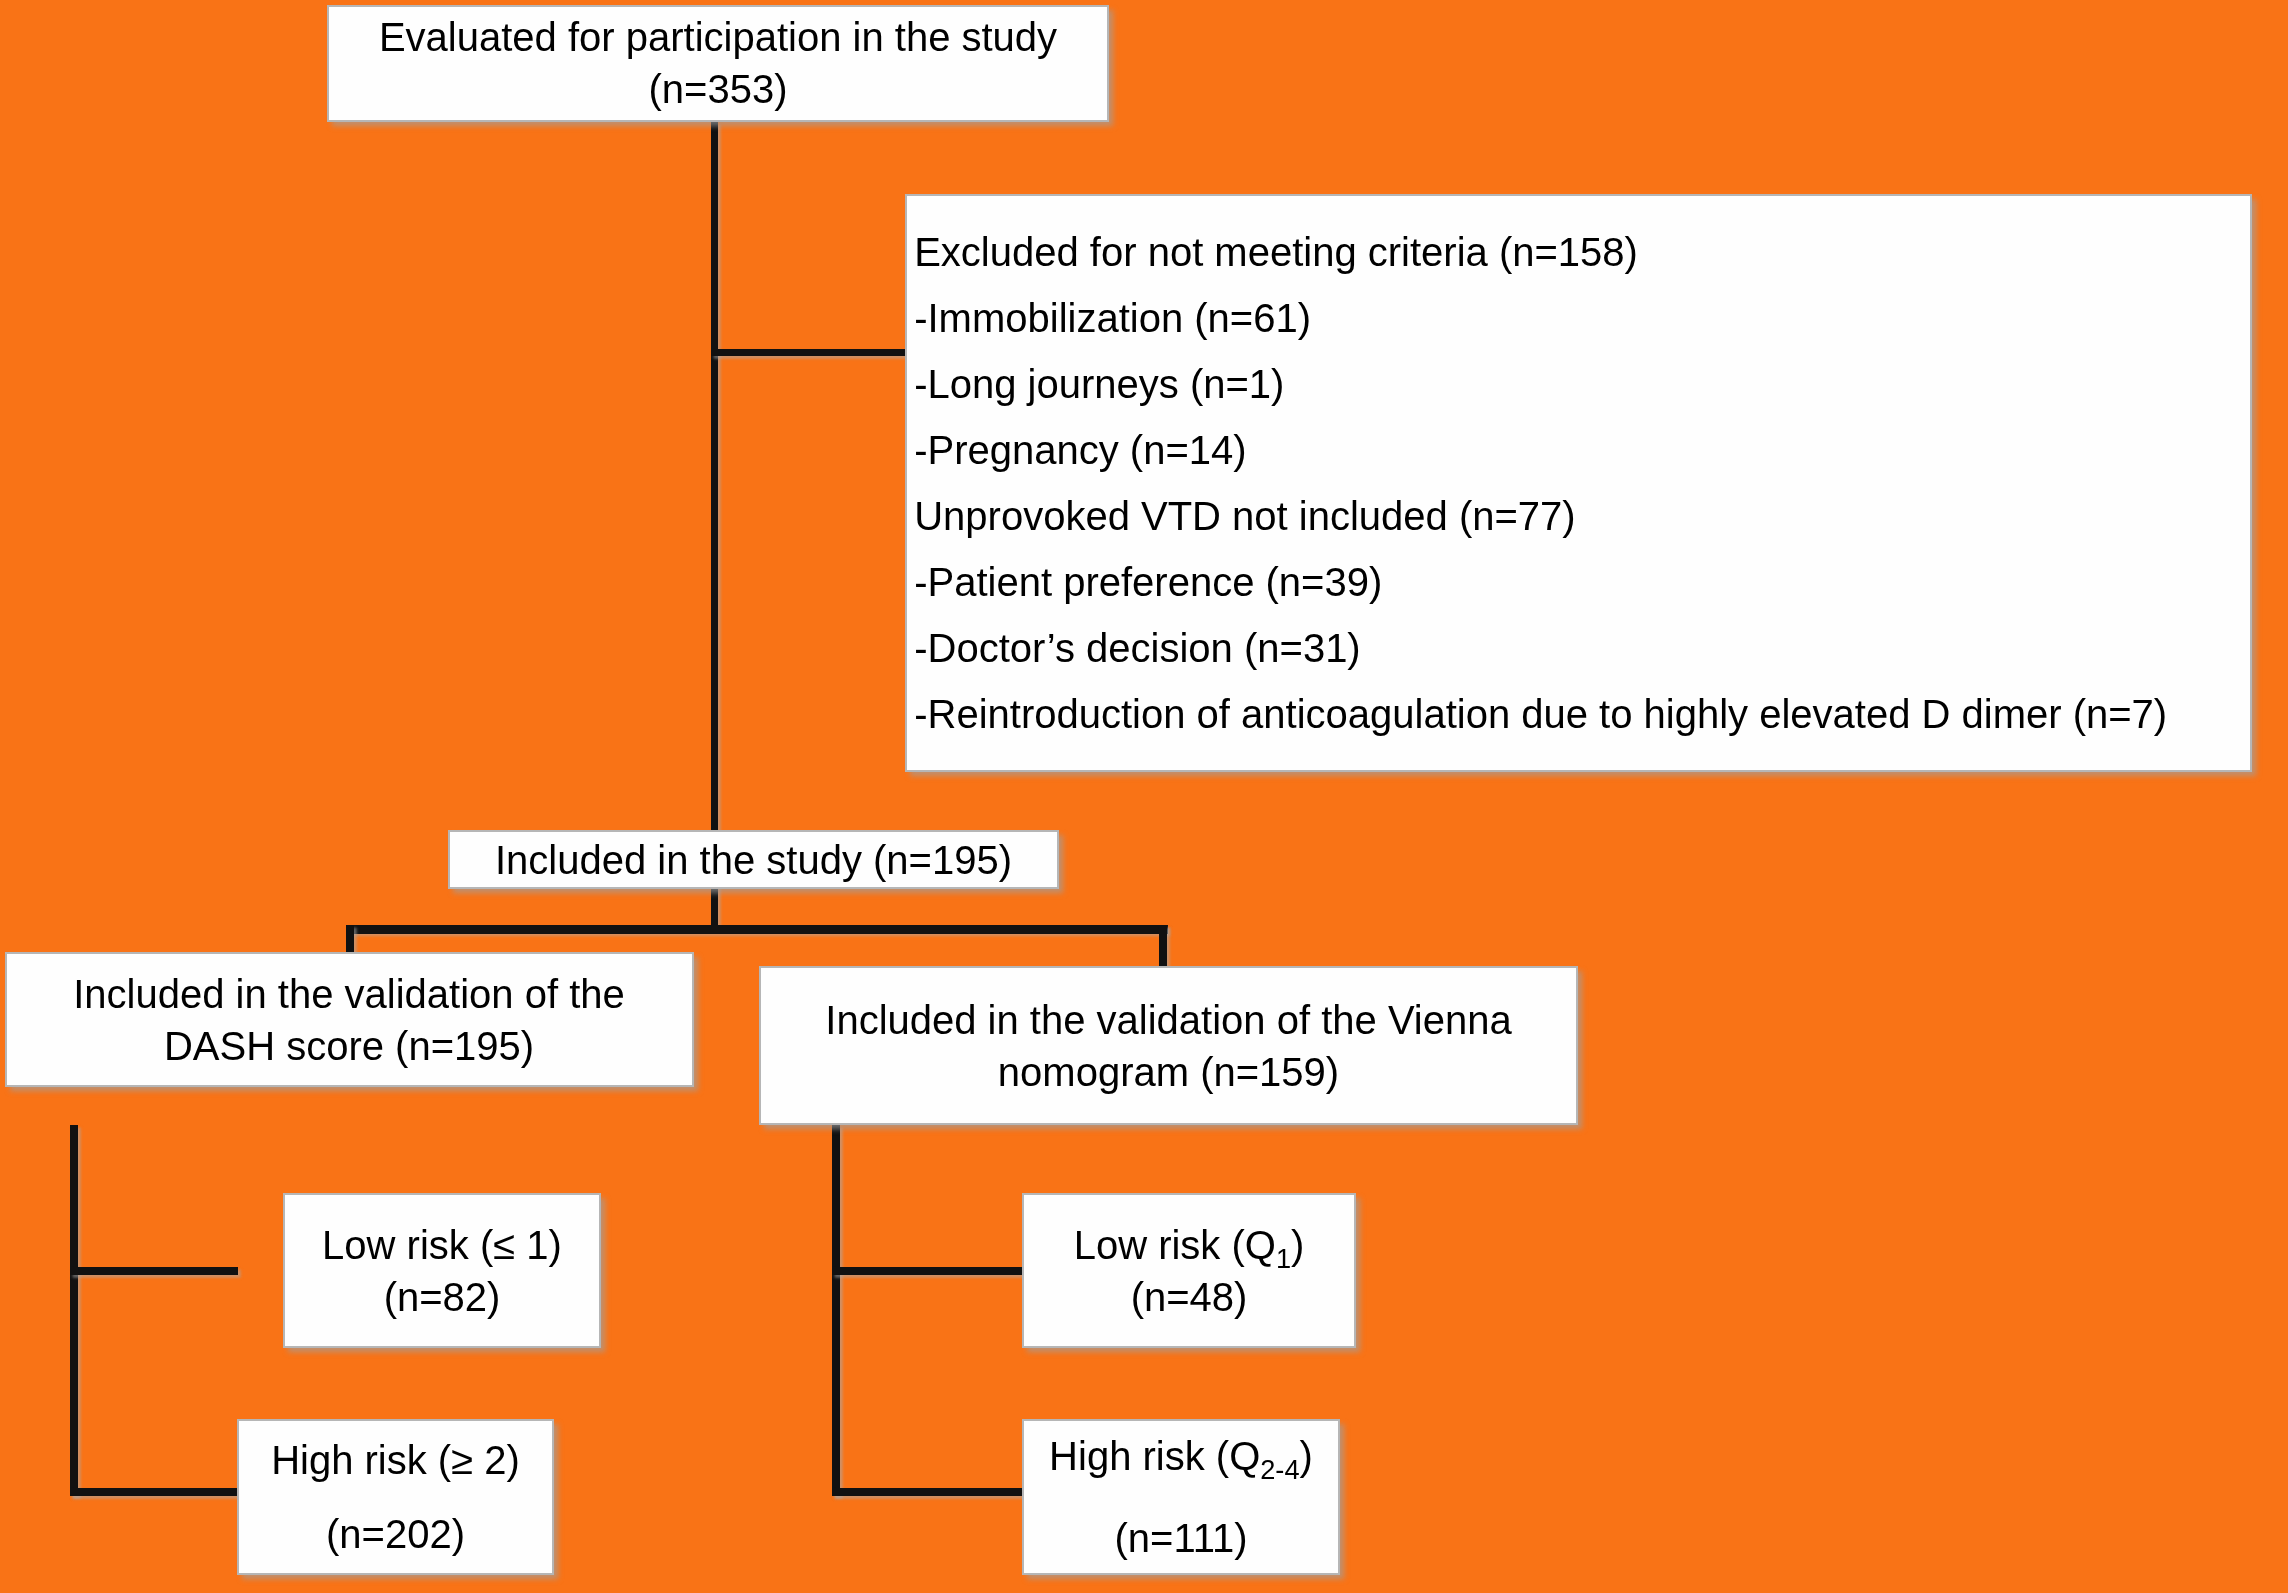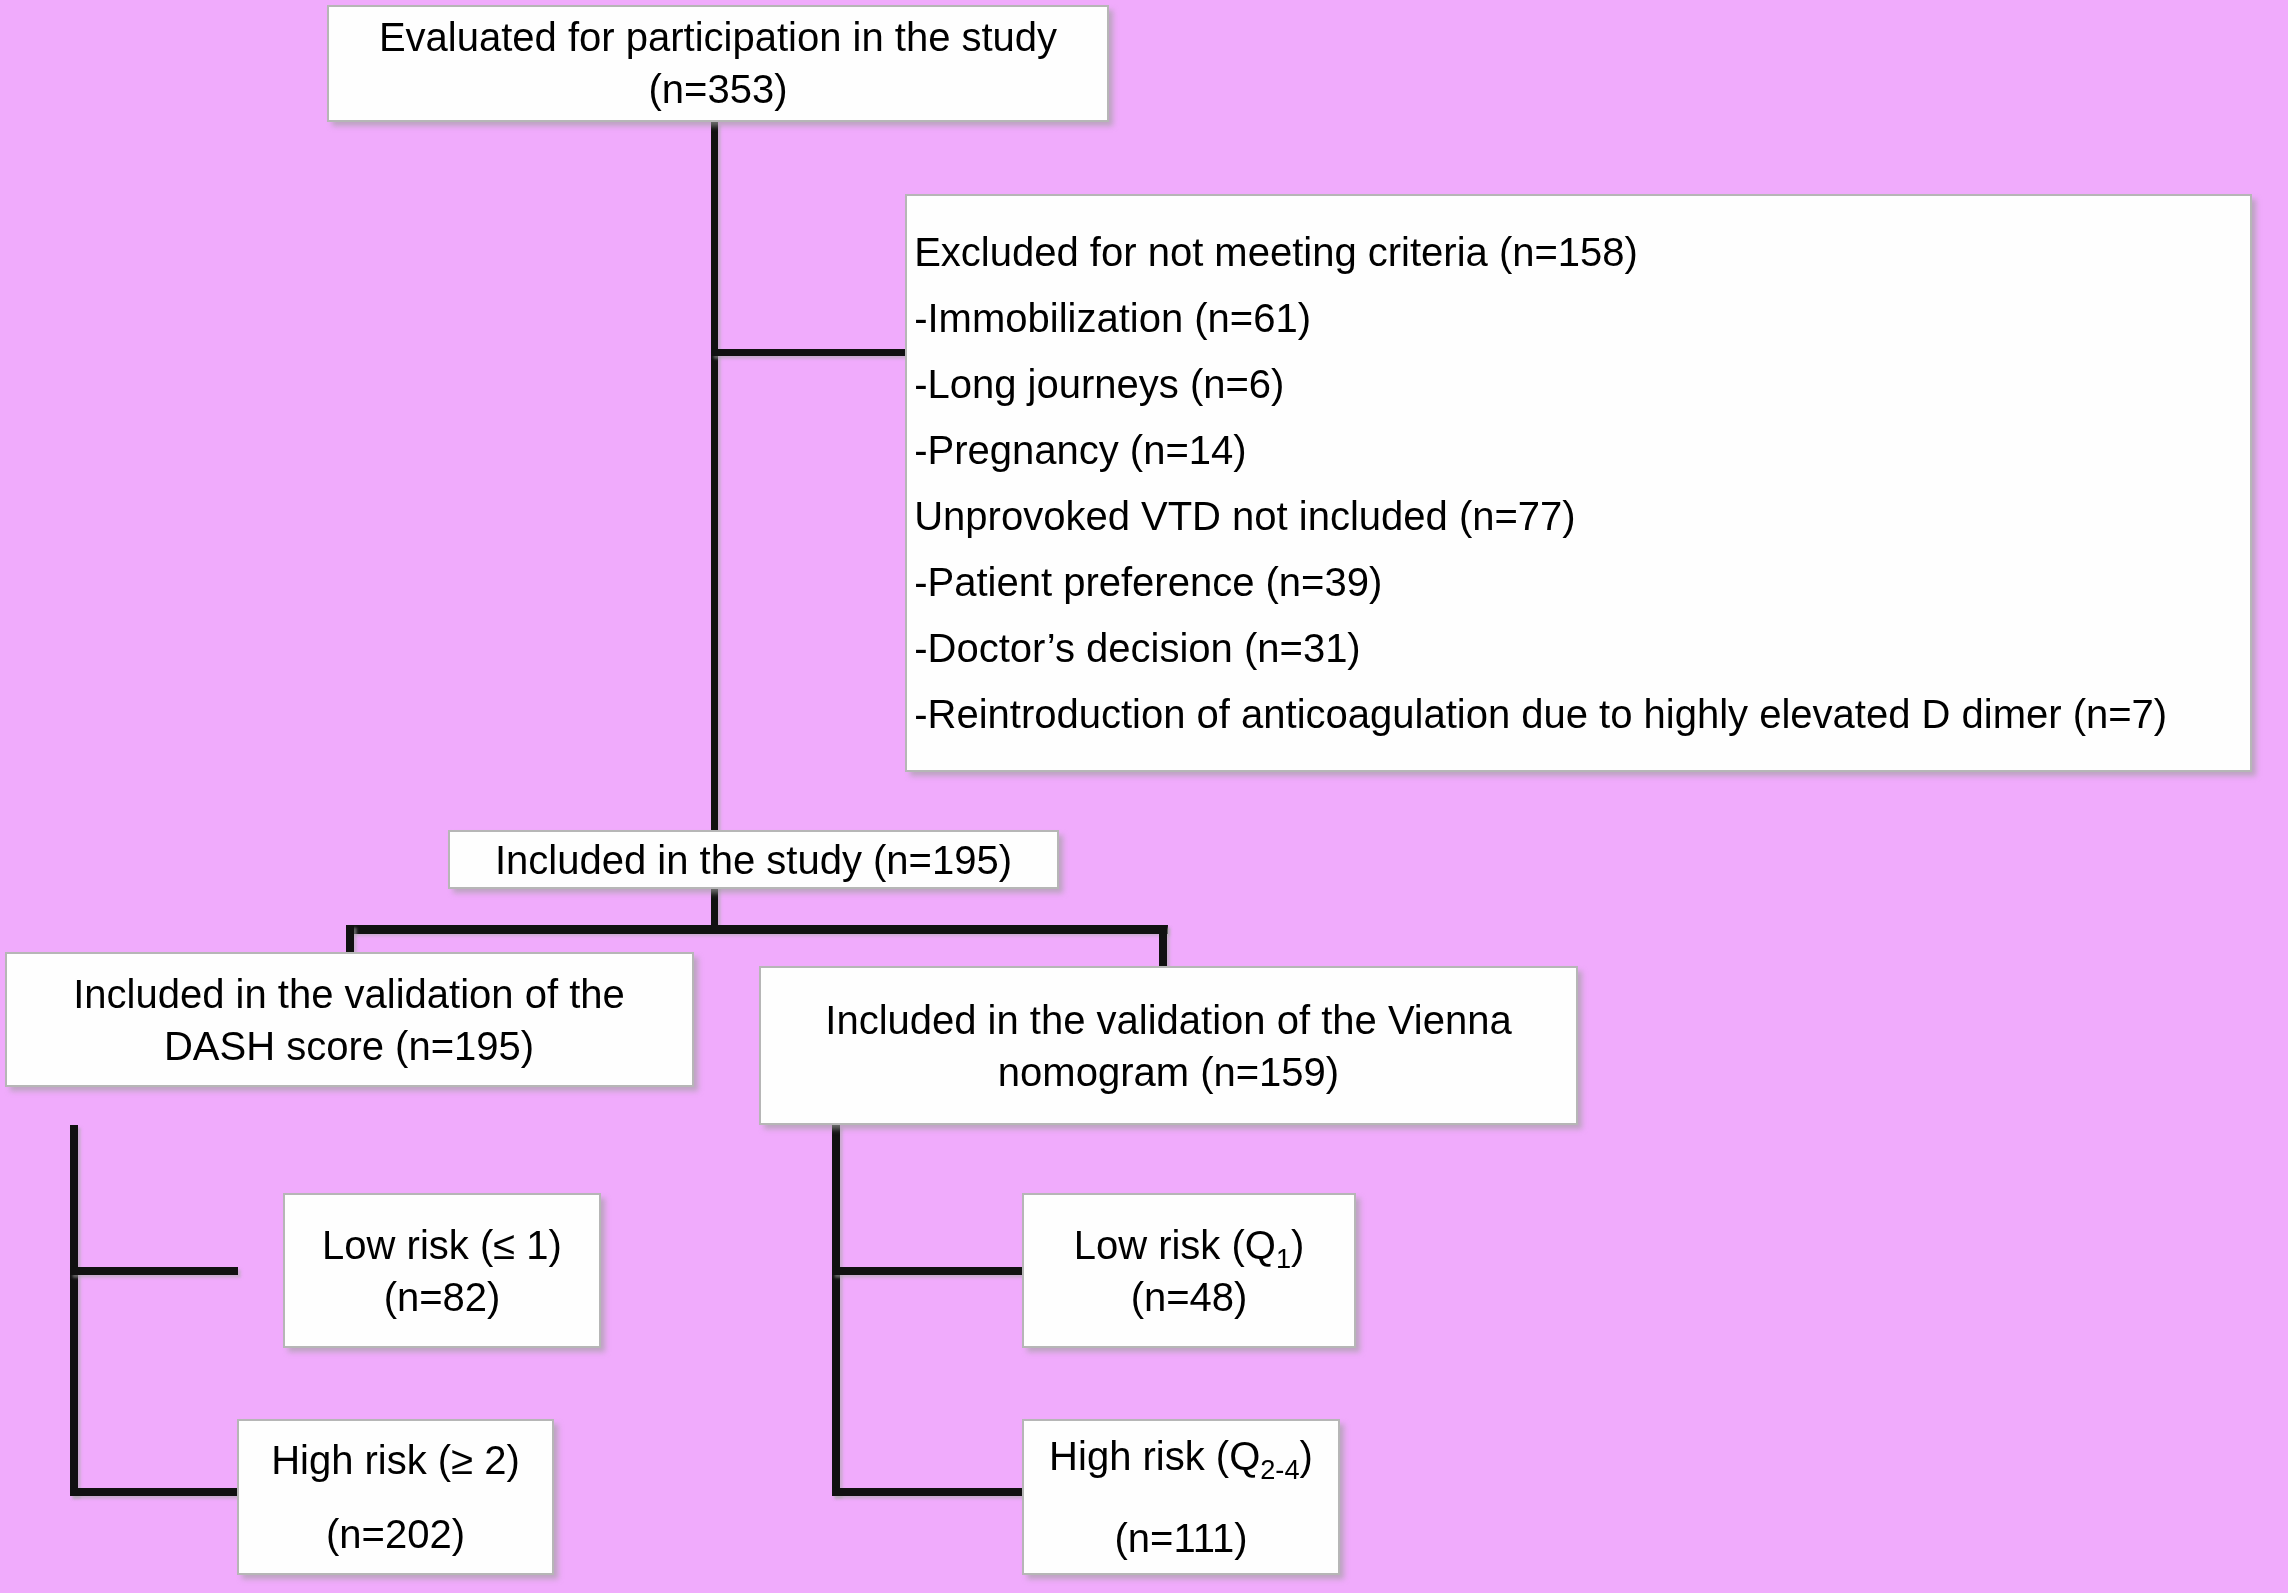--- a/index.html
+++ b/index.html
@@ -1,20 +1,20 @@
 <!DOCTYPE html>
 <html style="font-size:14.4px"><head>
 <meta charset="utf-8">
 <style>
   html, body { margin: 0; padding: 0; background: #ffffff; }
   .stage {
     position: relative;
     width: 2288px;
     height: 1593px;
-    background: #f0abfc;
+    background: #f97316;
     font-family: "Liberation Sans", "DejaVu Sans", sans-serif;
     color: #000000;
     overflow: hidden;
   }
   .box {
     position: absolute;
     box-sizing: border-box;
     background: #fefefe;
     border: 2.7px solid #b6b6b6;
     box-shadow: 4.5px 5.4px 5.4px rgba(160,160,160,0.65);
@@ -60,21 +60,21 @@
   <div class="line" style="left:832px; top:1488px; width:190px; height:8px;"></div>
 
   <div class="box" style="left:327px; top:4.5px; width:782px; height:117px;">
     <div class="bl">Evaluated for participation in the study</div>
     <div class="bl">(n=353)</div>
   </div>
 
   <div class="box left-align" style="left:905px; top:194px; width:1347px; height:578px;gap:14px;">
     <div class="bl">Excluded for not meeting criteria (n=158)</div>
     <div class="bl">-Immobilization (n=61)</div>
-    <div class="bl">-Long journeys (n=6)</div>
+    <div class="bl">-Long journeys (n=1)</div>
     <div class="bl">-Pregnancy (n=14)</div>
     <div class="bl">Unprovoked VTD not included (n=77)</div>
     <div class="bl">-Patient preference (n=39)</div>
     <div class="bl">-Doctor’s decision (n=31)</div>
     <div class="bl">-Reintroduction of anticoagulation due to highly elevated D dimer (n=7)</div>
   </div>
 
   <div class="box" style="left:408px; top:830px; width:611px; height:59px;margin-left:40px;">
     <div class="bl">Included in the study (n=195)</div>
   </div>

